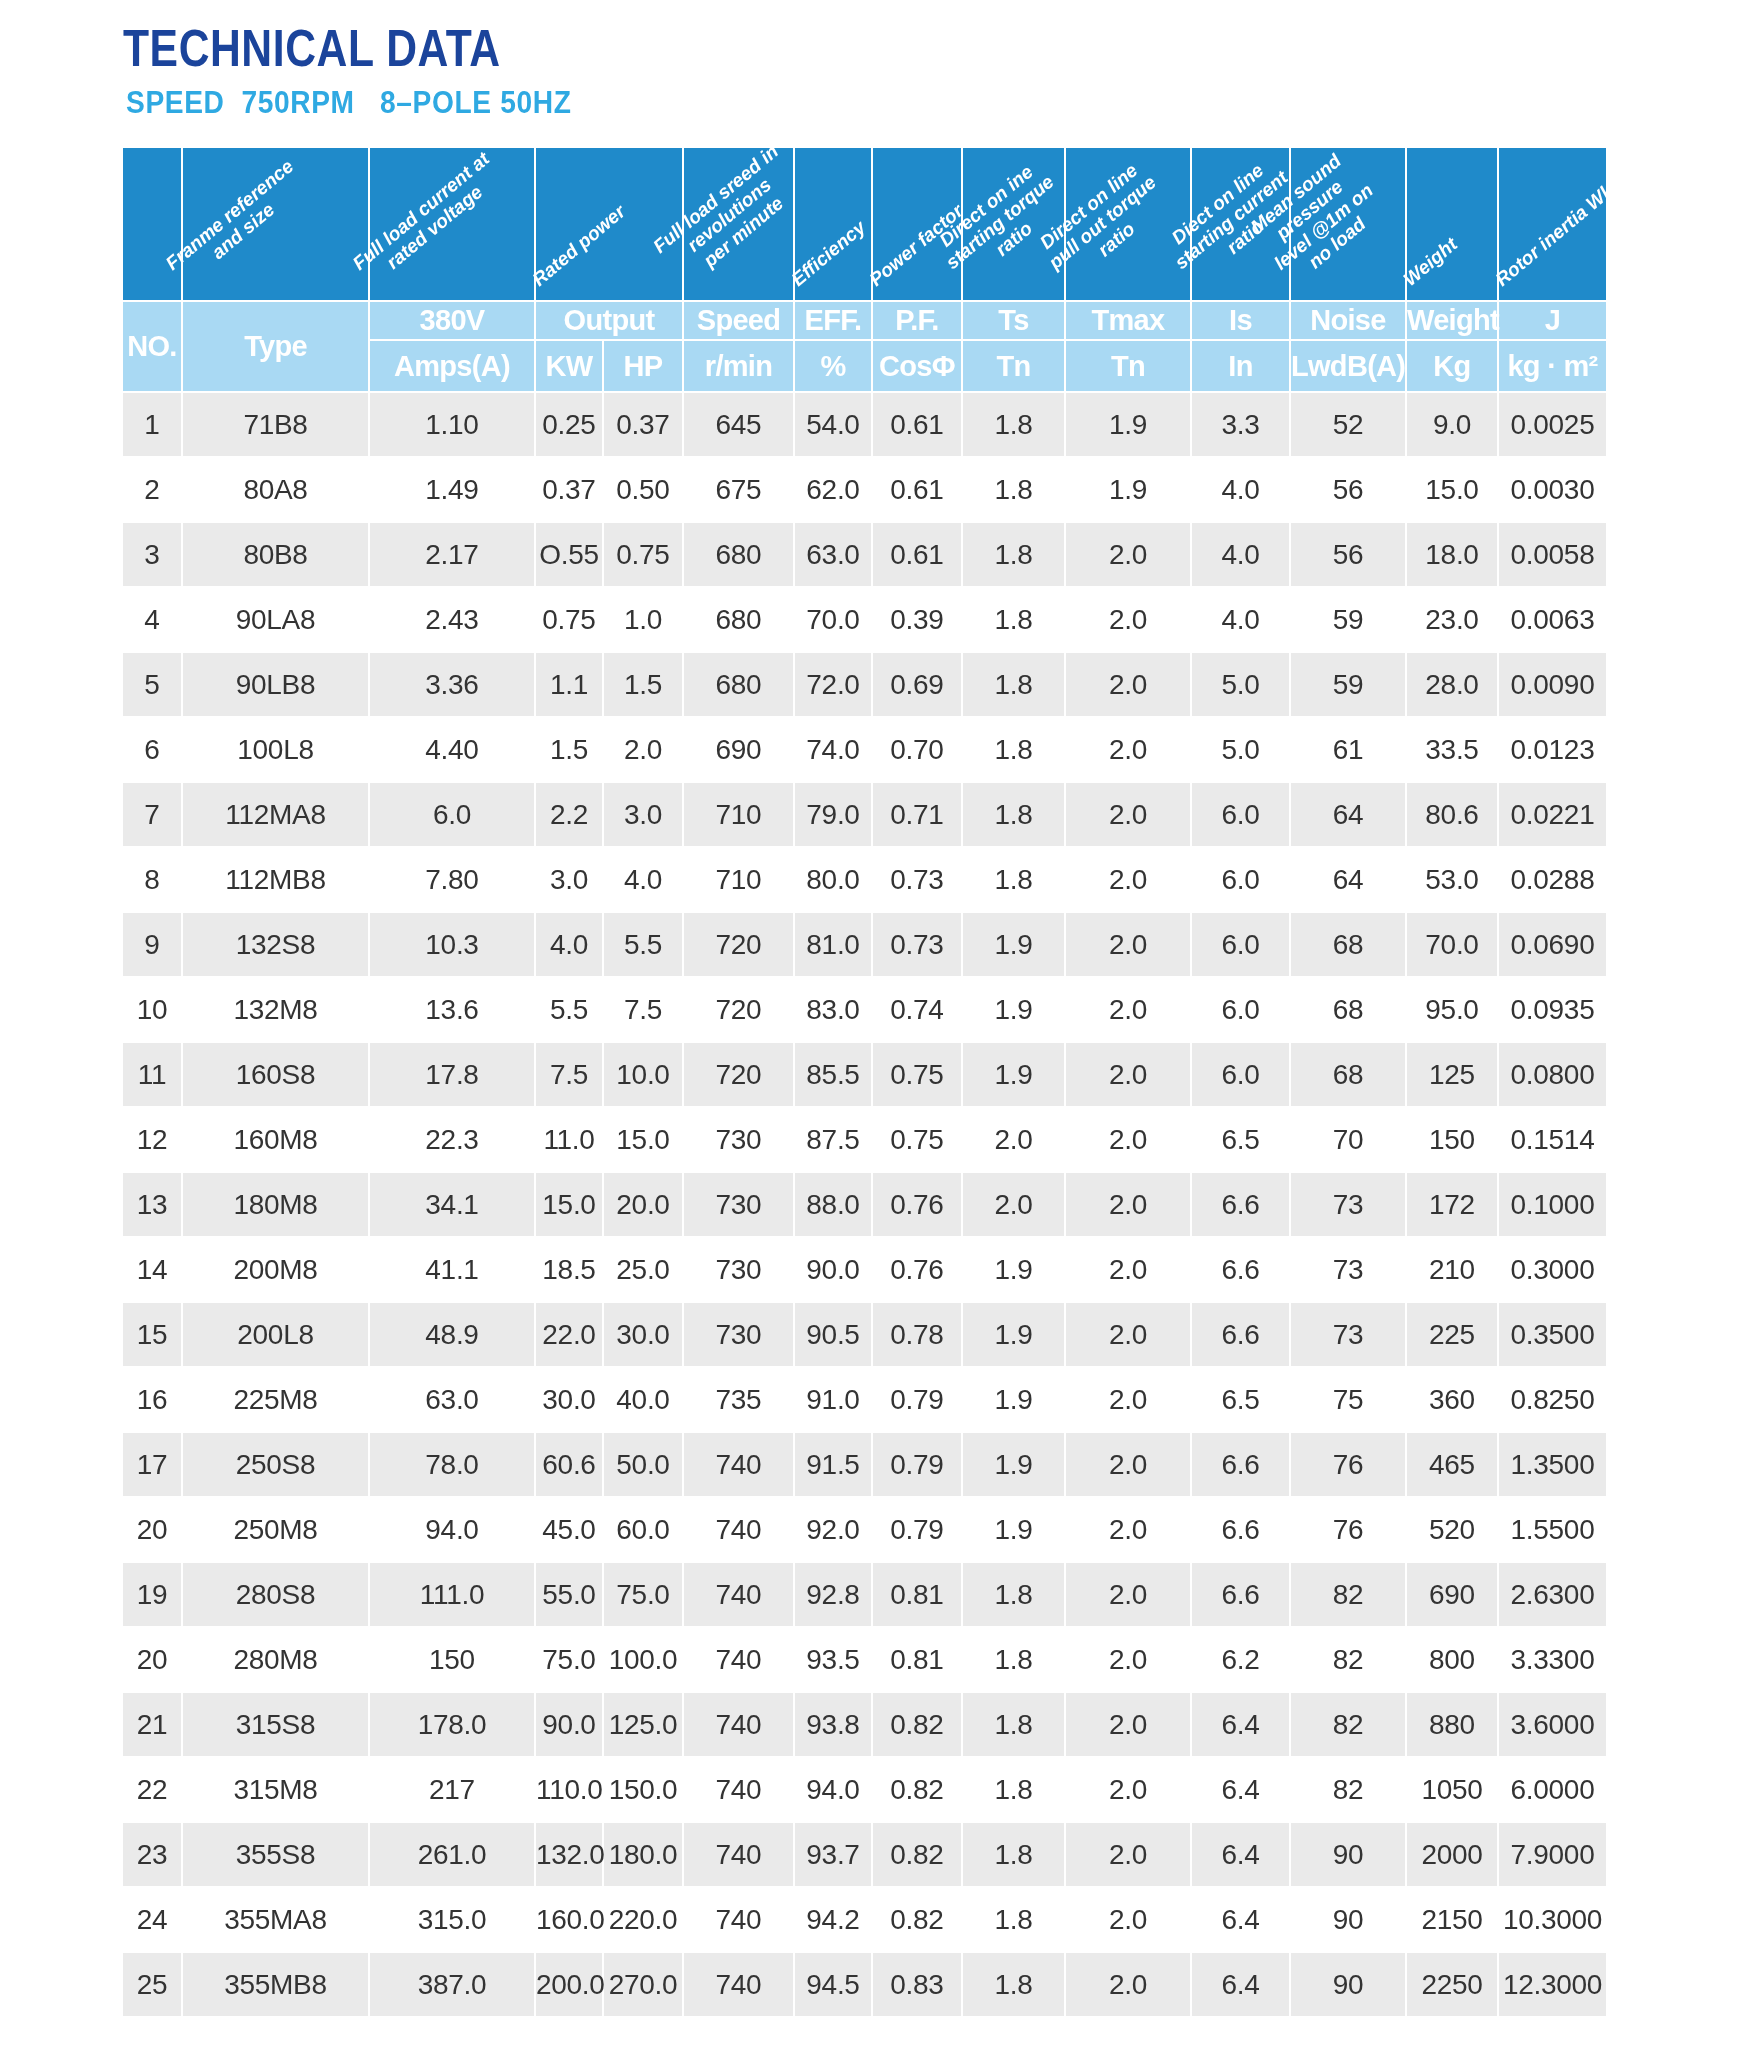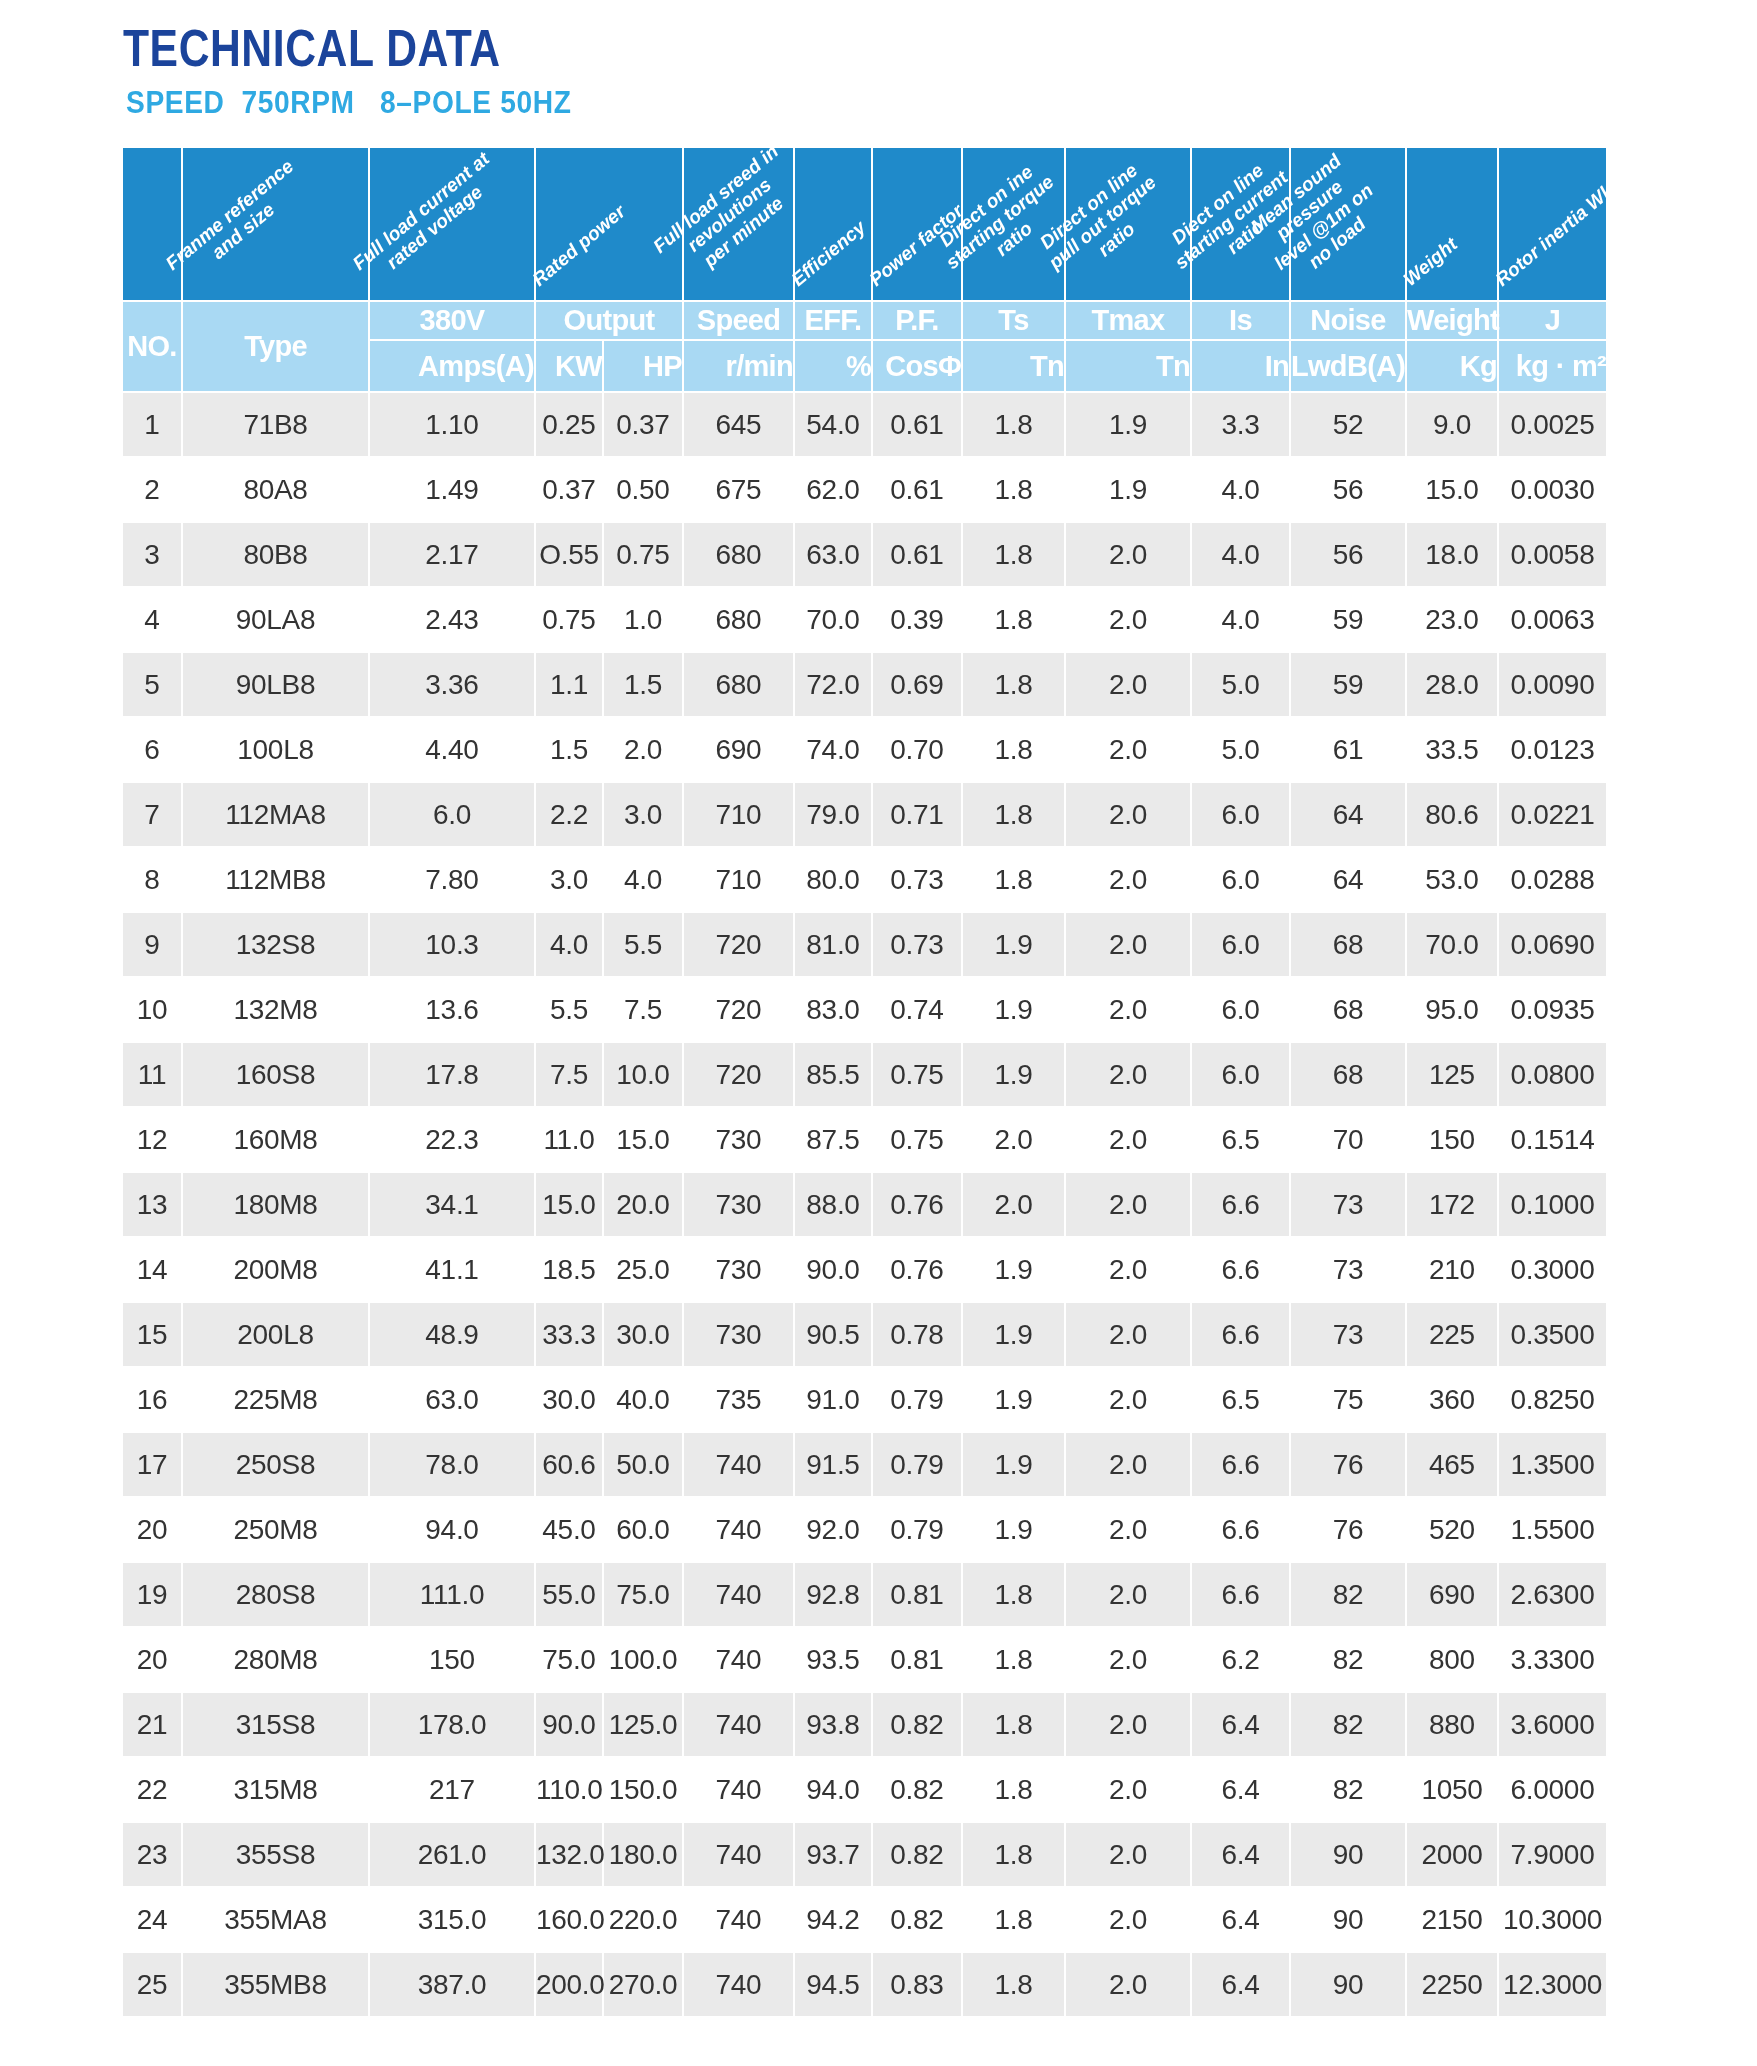--- a/index.html
+++ b/index.html
@@ -40,21 +40,21 @@
     white-space:pre-line;letter-spacing:0px;
   }
   
   tr.gh td{
     background:#a9d9f3;color:#fff;font-weight:bold;
     font-size:29px;letter-spacing:-0.7px;
     border-right:2.8px solid #fff;border-bottom:2.8px solid #fff;
   }
   tr.gh td:last-child{border-right:none;}
   tr.gh1 td{height:37px;}
-  tr.gh2 td{height:50px;text-align:right;}
+  tr.gh2 td{height:50px;}
   
   tbody td{
     height:63px;font-size:28px;color:#333;letter-spacing:-0.3px;
     border-right:2.1px solid #fff;border-bottom:2.1px solid #fff;
     background:#ffffff;
   }
   tbody td:last-child{border-right:none;}
   tbody tr:nth-child(odd) td{background:#eaeaea;}
 </style>
 </head>
@@ -385,21 +385,21 @@
         <td>2.0</td>
         <td>6.6</td>
         <td>73</td>
         <td>210</td>
         <td>0.3000</td>
       </tr>
       <tr>
         <td>15</td>
         <td>200L8</td>
         <td>48.9</td>
-        <td>33.3</td>
+        <td>22.0</td>
         <td>30.0</td>
         <td>730</td>
         <td>90.5</td>
         <td>0.78</td>
         <td>1.9</td>
         <td>2.0</td>
         <td>6.6</td>
         <td>73</td>
         <td>225</td>
         <td>0.3500</td>

